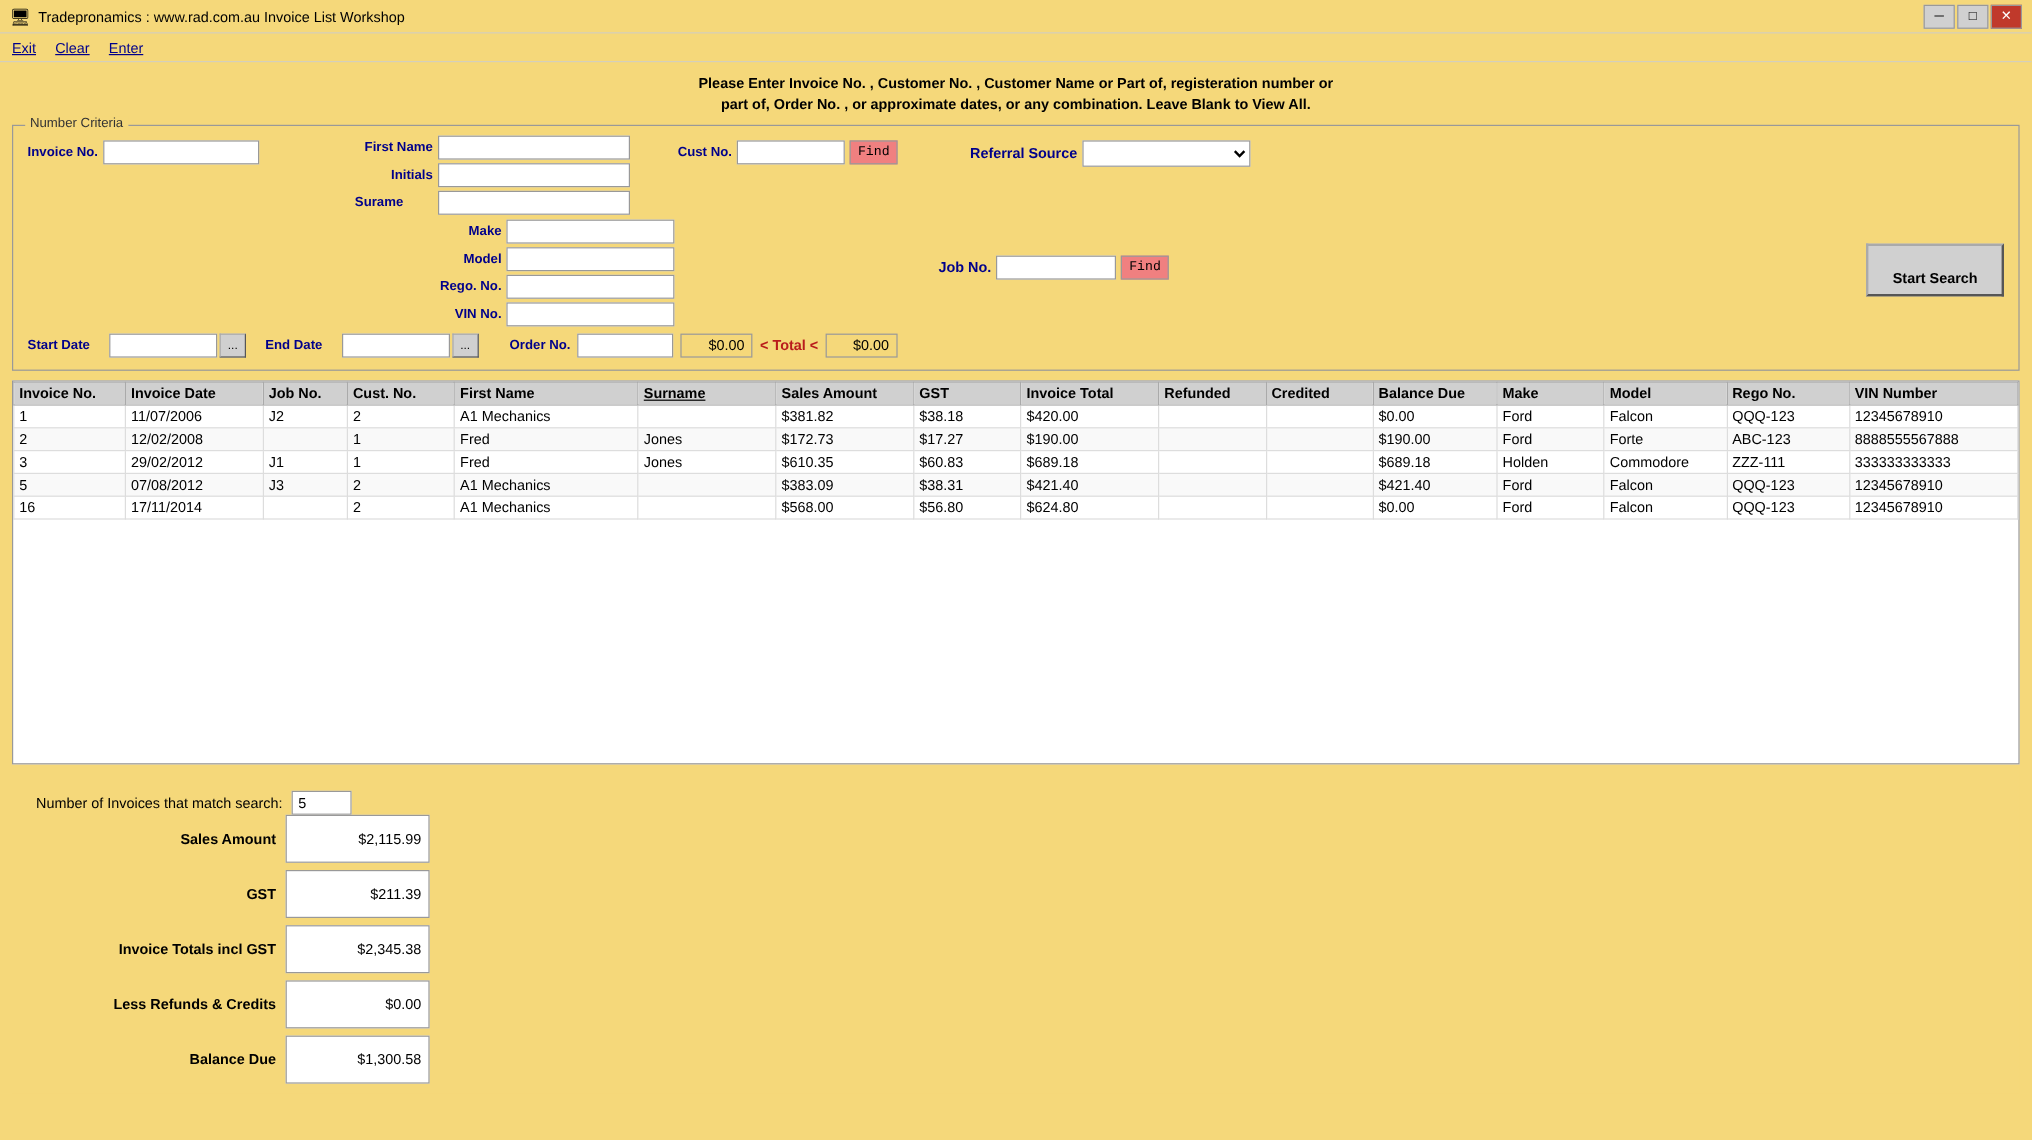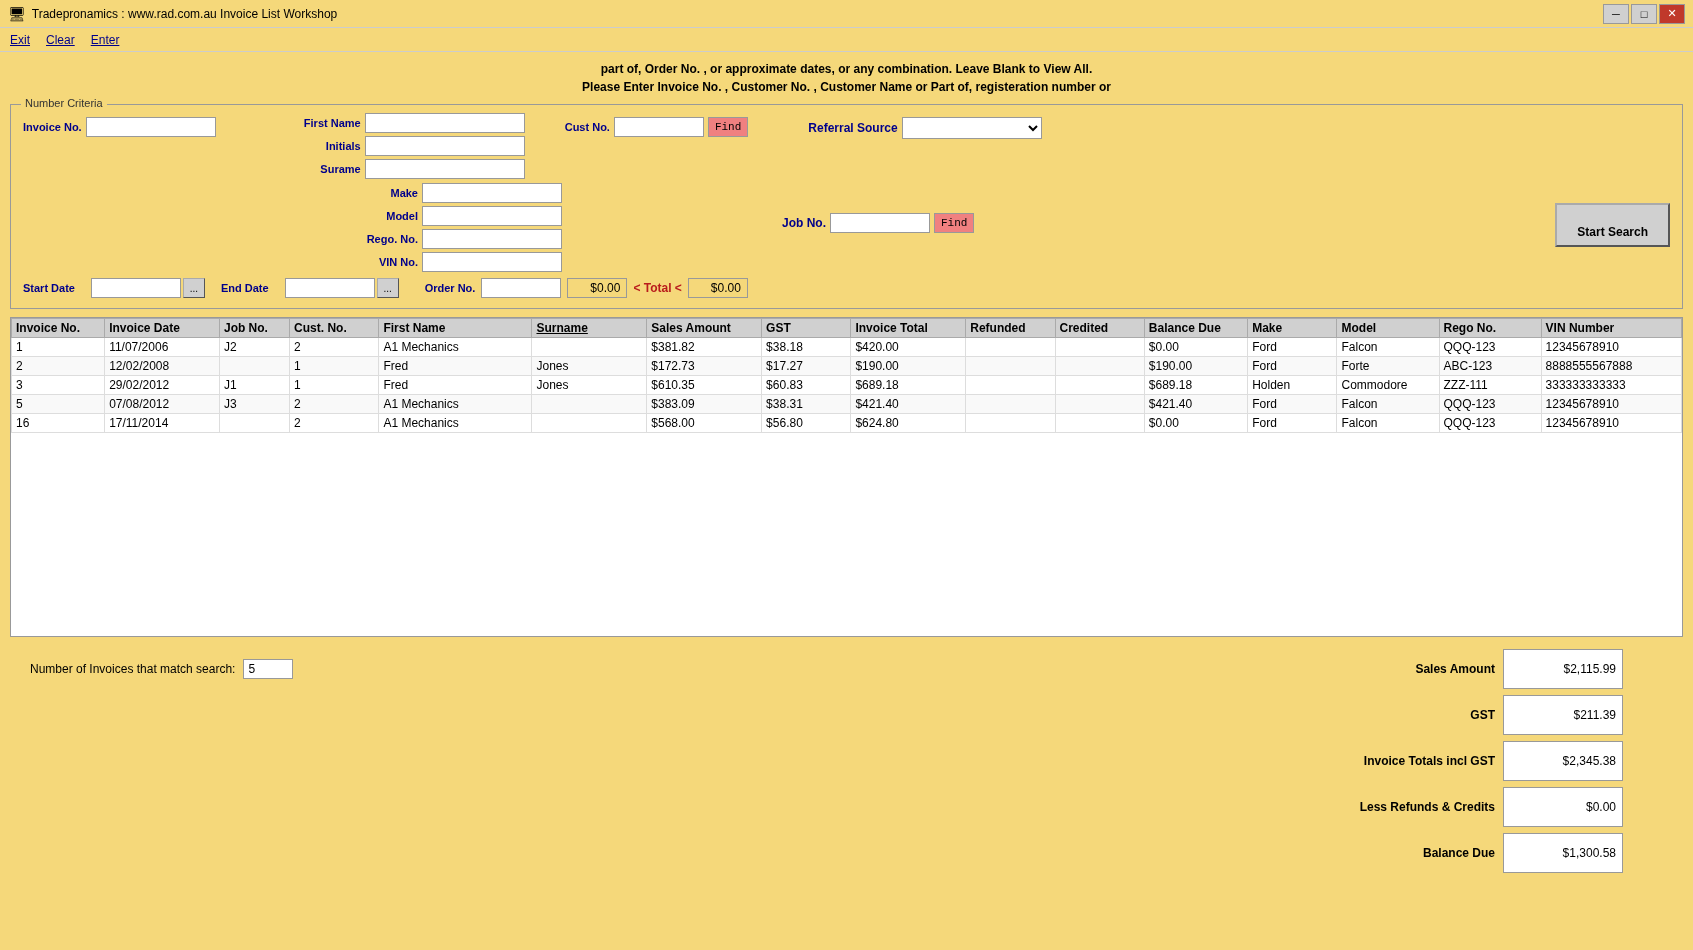--- a/index.html
+++ b/index.html
@@ -161,20 +161,21 @@
 
     tbody tr:nth-child(odd) { background: white; }
     tbody tr:nth-child(even) { background: #f9f9f9; }
 
     .summary-section {
       background: #f5d87a;
       padding: 8px 20px;
       display: flex;
       justify-content: space-between;
       align-items: flex-start;
+      flex-direction: column;
     }
 
     .match-count-row {
       display: flex;
       align-items: center;
       gap: 8px;
       margin-top: 10px;
     }
 
     .summary-grid {
@@ -266,22 +267,22 @@
 
 <div class="menu-bar">
   <span class="menu-item">Exit</span>
   <span class="menu-item">Clear</span>
   <span class="menu-item">Enter</span>
 </div>
 
 <div class="main-content">
 
   <div class="instructions">
+    <div>Please Enter Invoice No. , Customer No. , Customer Name or Part of, registeration number or</div>
     <div>part of, Order No. , or approximate dates, or any combination. Leave Blank to View All.</div>
-    <div>Please Enter Invoice No. , Customer No. , Customer Name or Part of, registeration number or</div>
   </div>
 
   <div class="search-criteria-box">
     <span class="search-criteria-label">Number Criteria</span>
 
     <div style="display:flex; gap:20px; align-items:flex-start; margin-bottom:4px;">
 
       <div style="display:flex; align-items:center; gap:4px; margin-top:4px;">
         <span class="inline-label">Invoice No.</span>
         <input class="form-input" style="width: 130px;" type="text" value="">
@@ -290,21 +291,21 @@
       <div style="display:flex; flex-direction:column; gap:3px; margin-left:60px;">
         <div style="display:flex; align-items:center; gap:4px;">
           <span class="inline-label" style="min-width:65px; text-align:right;">First Name</span>
           <input class="form-input" style="width: 160px;" type="text">
         </div>
         <div style="display:flex; align-items:center; gap:4px;">
           <span class="inline-label" style="min-width:65px; text-align:right;">Initials</span>
           <input class="form-input" style="width: 160px;" type="text">
         </div>
         <div style="display:flex; align-items:center; gap:4px;">
-          <span class="inline-label" style="min-width:65px; text-align:right;">Surame</span>
+          <span class="inline-label" style="min-width:65px; text-align:left;">Surame</span>
           <input class="form-input" style="width: 160px;" type="text">
         </div>
       </div>
 
       <div style="display:flex; flex-direction:column; gap:6px; margin-left:20px; margin-top:4px;">
         <div style="display:flex; align-items:center; gap:4px;">
           <span class="inline-label">Cust No.</span>
           <input class="form-input" style="width: 90px;" type="text">
           <button class="find-btn">Find</button>
         </div>

